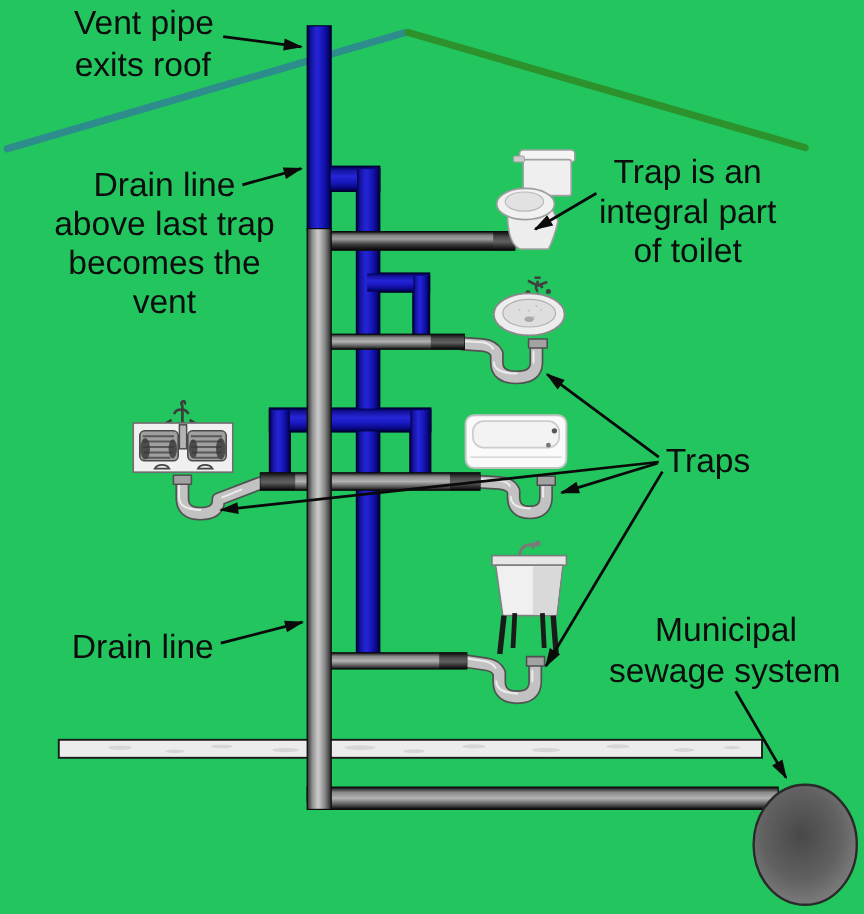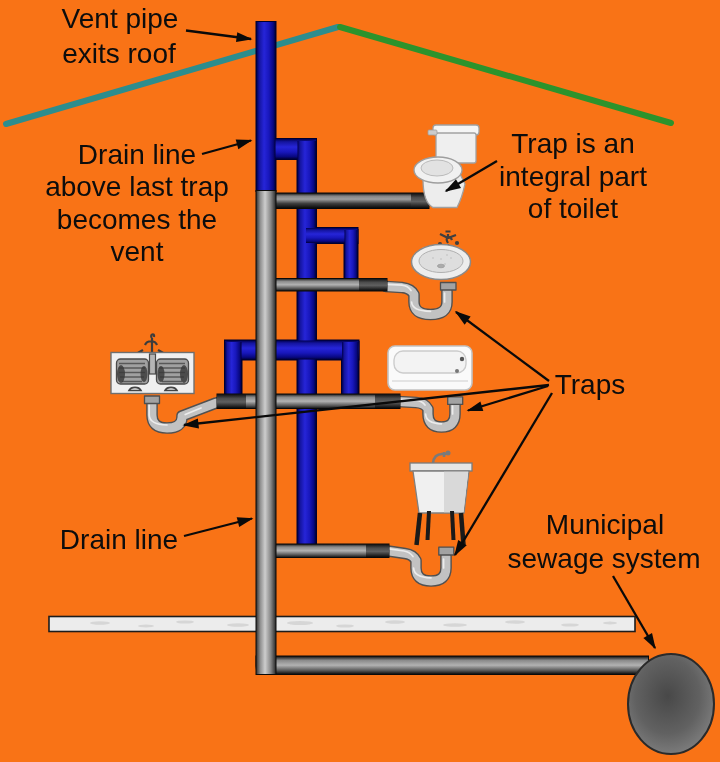--- a/index.html
+++ b/index.html
@@ -1,16 +1,16 @@
 <!DOCTYPE html>
 <html><head>
 <meta charset="utf-8">
 <style>
 html,body{margin:0;padding:0;background:#ffffff;}
-#wrap{position:relative;width:720px;height:762px;background:#f97316;overflow:hidden;}
+#wrap{position:relative;width:720px;height:762px;background:#22c55e;overflow:hidden;}
 svg{position:absolute;left:0;top:0;}
 text{font-family:"Liberation Sans",sans-serif;fill:#0d0d0d;}
 </style>
 </head>
 <body>
 <div id="wrap">
 <svg width="720" height="762" viewBox="0 0 720 762">
 <defs>
 <linearGradient id="bV" x1="0" y1="0" x2="1" y2="0">
  <stop offset="0" stop-color="#000050"></stop>

